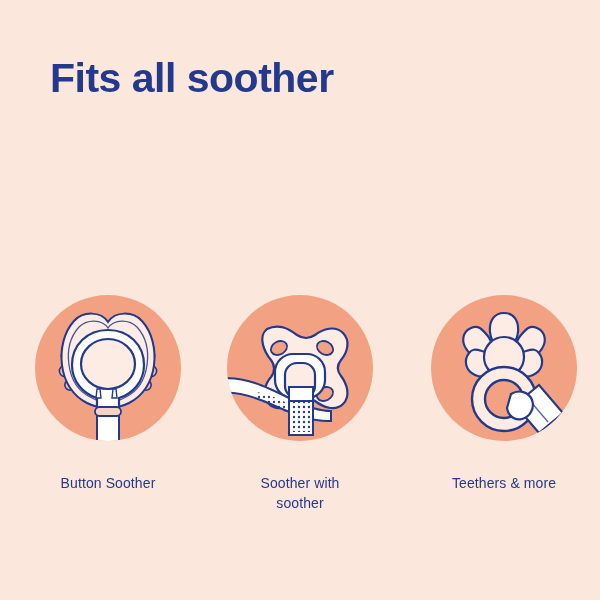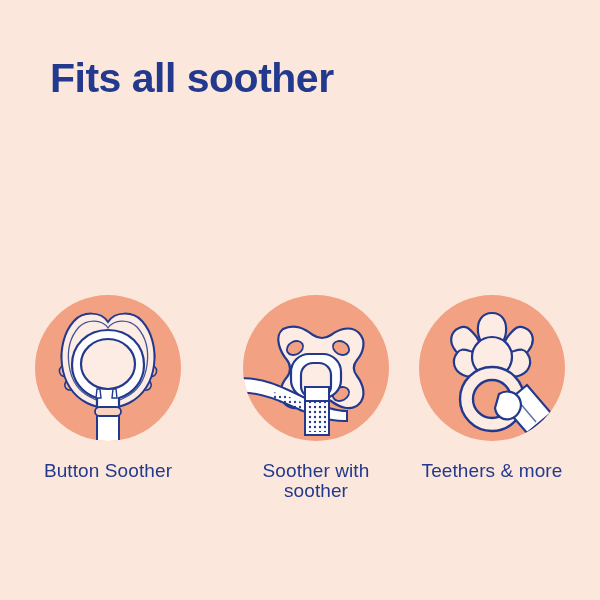--- a/index.html
+++ b/index.html
@@ -50,36 +50,36 @@
     width: 600px;
     height: 240px;
   }
   .card {
     position: absolute;
     top: 0;
     width: 192px;
     text-align: center;
   }
   .card-1 { left: 12px; }
-  .card-2 { left: 220px; }
-  .card-3 { left: 396px; }
+  .card-2 { left: 204px; }
+  .card-3 { left: 408px; }
 
   .circle-wrap {
     position: relative;
     width: 146px;
     height: 146px;
     margin: 0 auto;
   }
   .circle-wrap svg {
     display: block;
   }
 
   .card-label {
-    margin-top: 20px;
-    font-size: 19px;
+    margin-top: 32px;
+    font-size: 14px;
     line-height: 20px;
     color: #23398d;
     font-weight: normal;
     letter-spacing: 0.1px;
   }
 </style>
 </head>
 <body>
 
 <div class="page">

